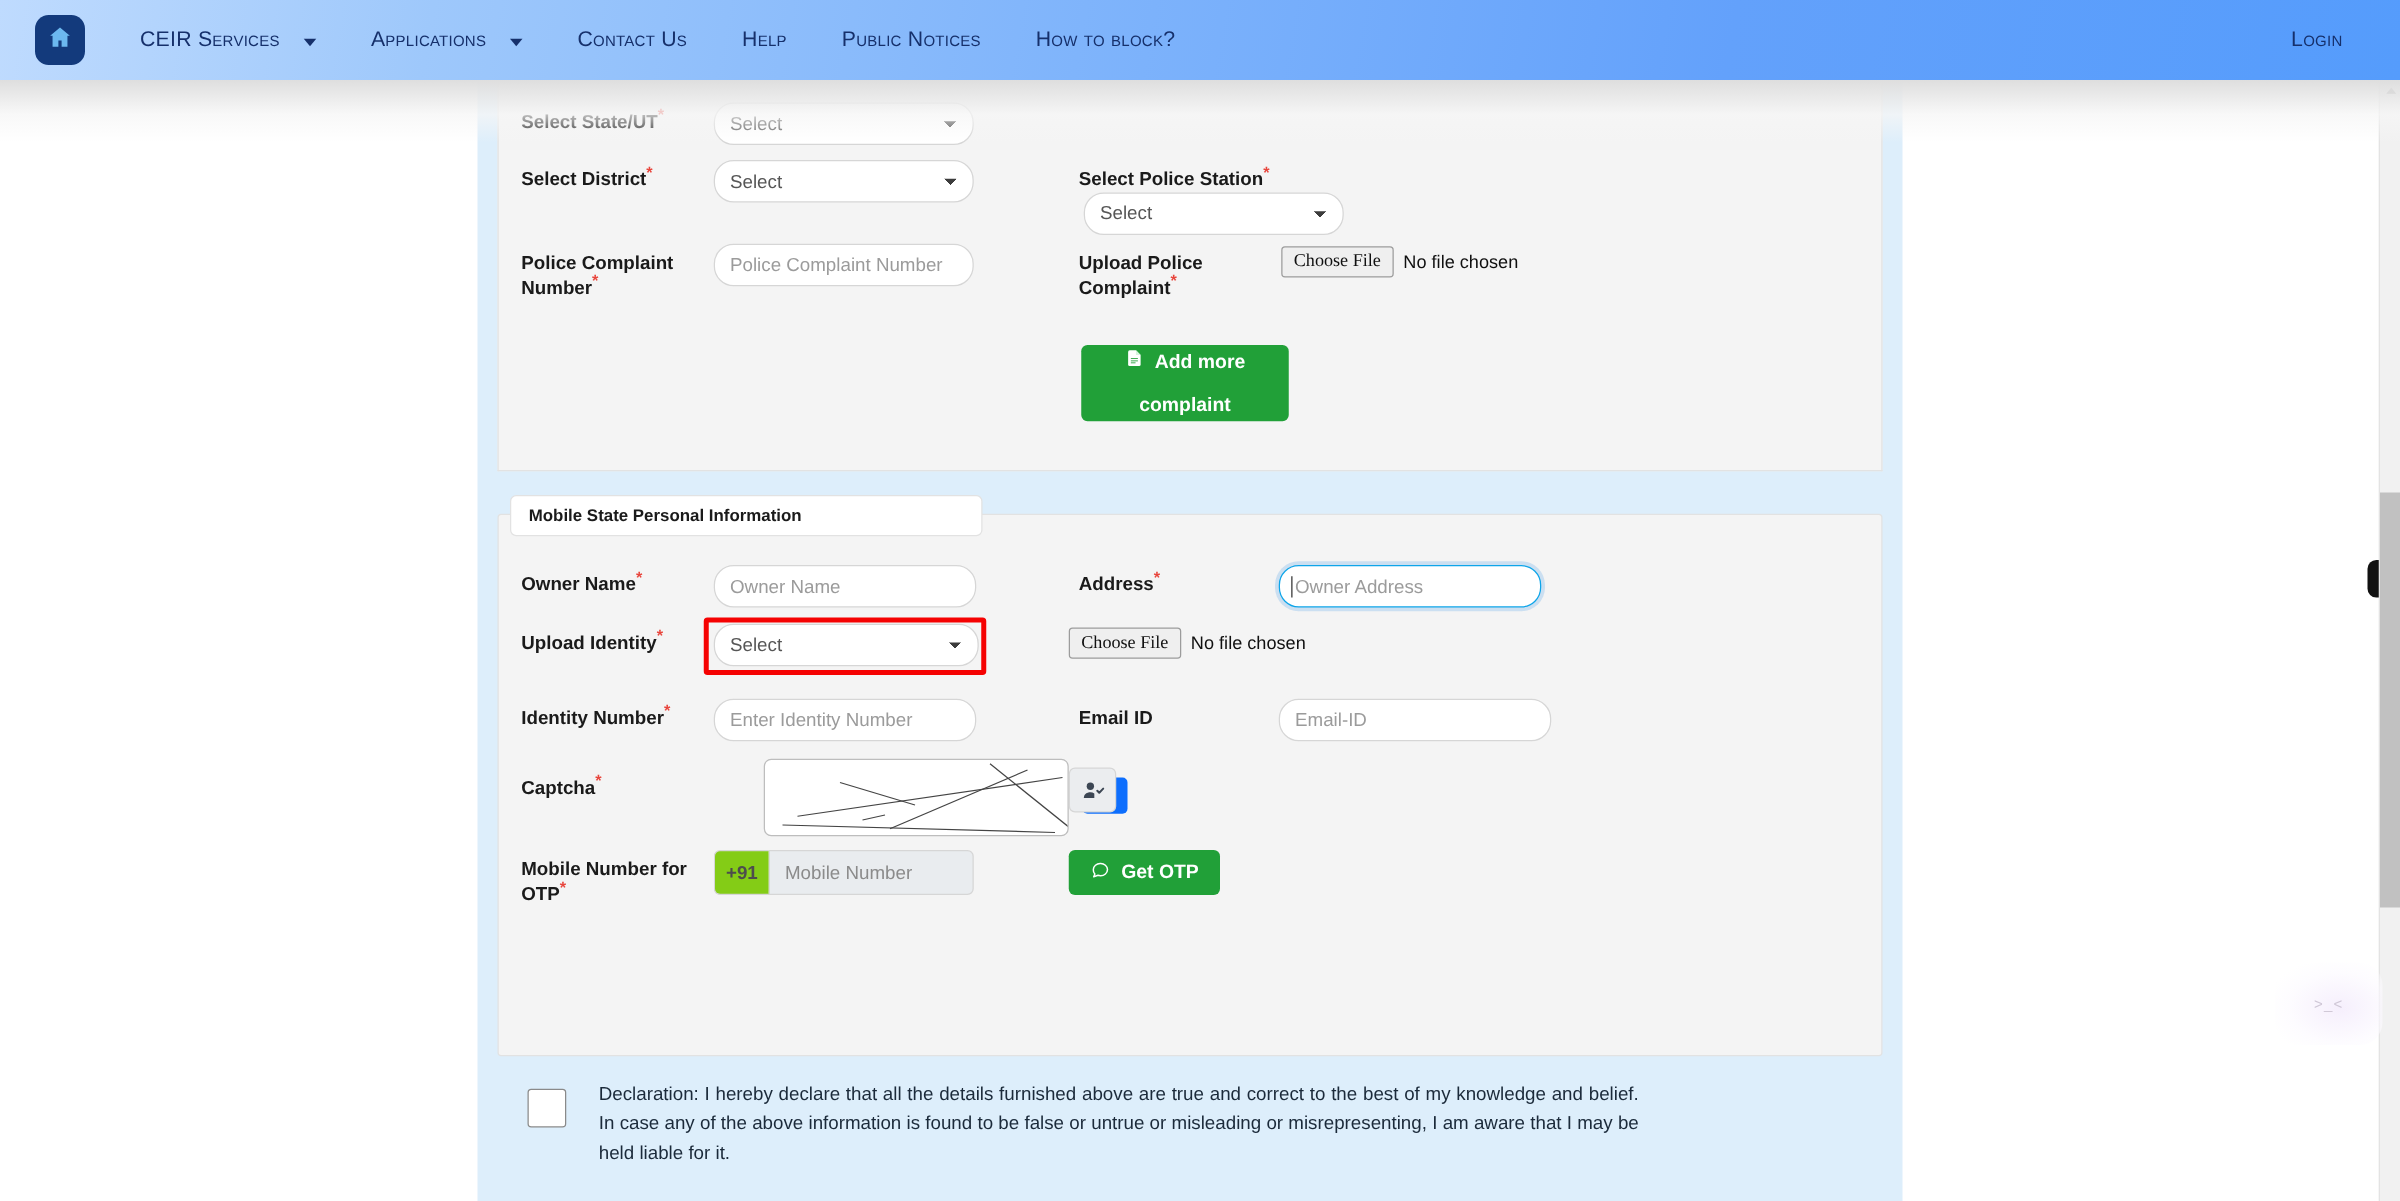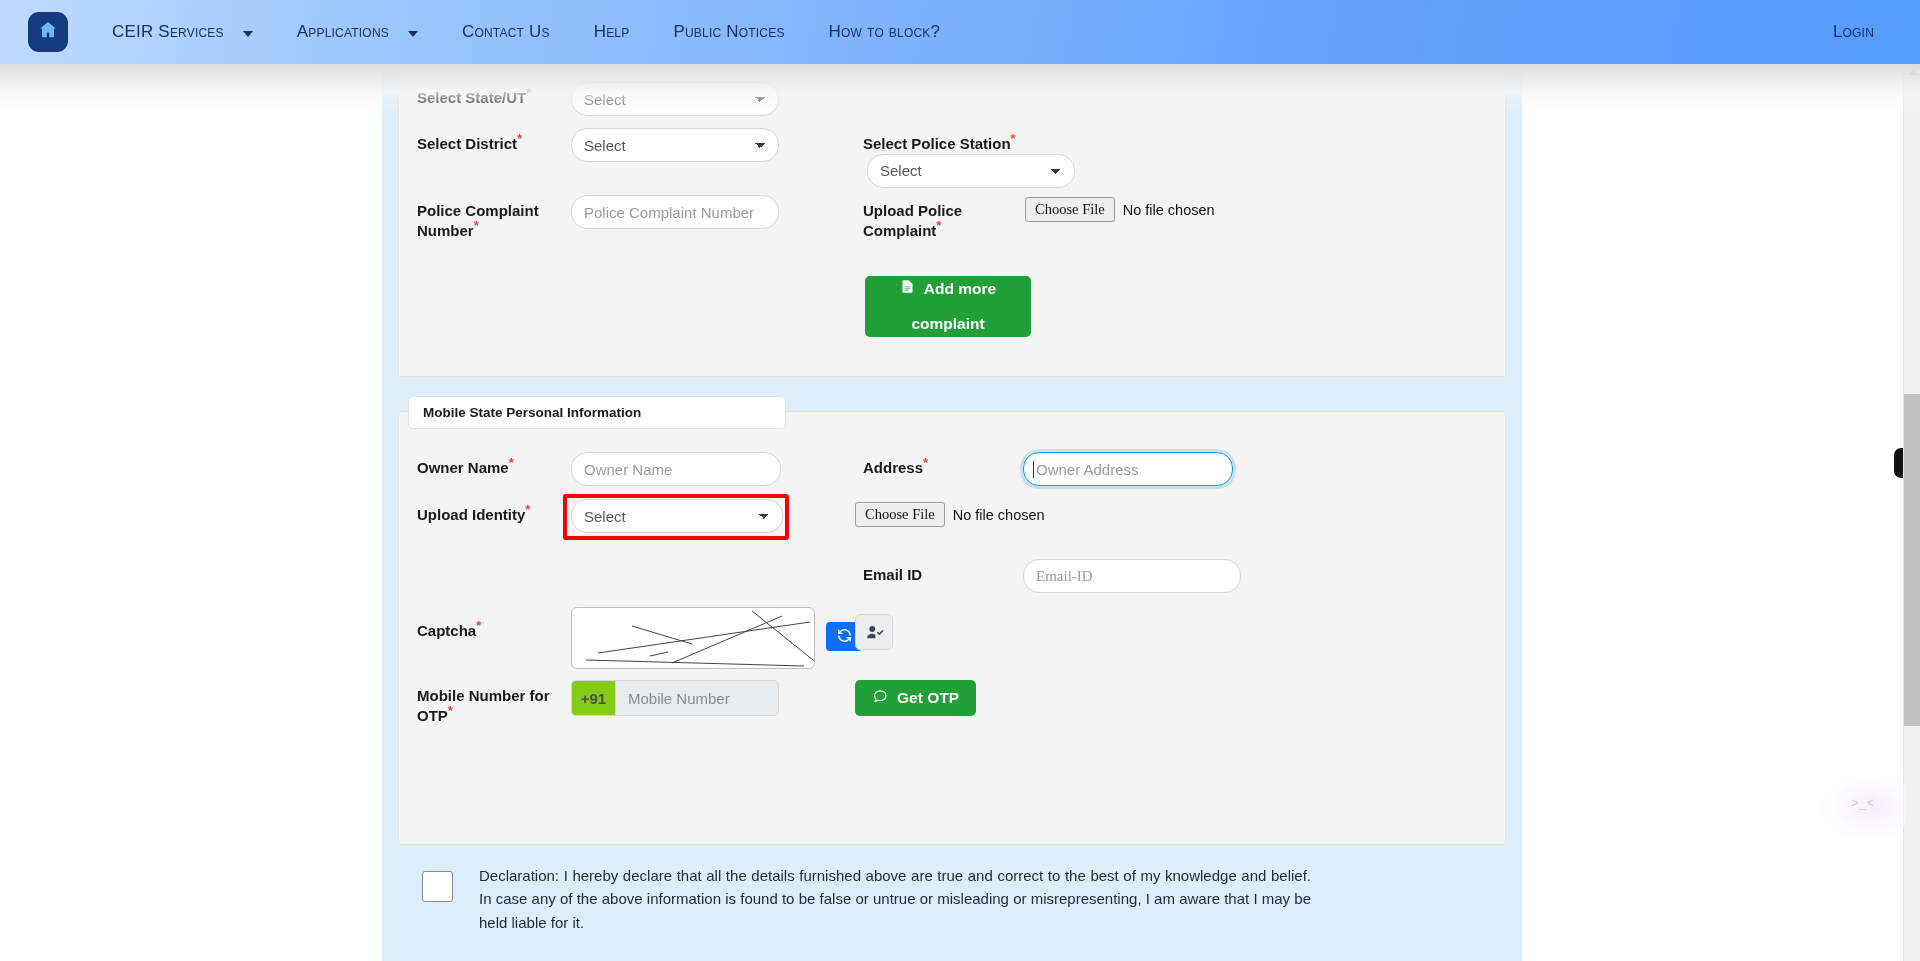--- a/index.html
+++ b/index.html
@@ -417,29 +417,35 @@
       </div>
       <div class="hl-red" style="top:82px; left:164px; width:226px; height:46px;"></div>
 
       <div class="row" style="top:88px; left:456px;">
         <div class="ctl file-ctl" style="margin-left:0;">
           <span class="file-btn">Choose File</span>
           <span class="file-name">No file chosen</span>
         </div>
       </div>
 
+      <div class="row" style="top:147px; left:18px;">
+        <div class="lbl"><span>Identity Number</span><span class="req">*</span></div>
+        <div class="ctl">
+          <input class="inp" style="width: 210px;" type="text" placeholder="Enter Identity Number">
+        </div>
+      </div>
 
       <div class="row" style="top:147px; left:464px;">
         <div class="lbl"><span>Email ID</span></div>
         <div class="ctl" style="margin-left:10px;">
-          <input class="inp" style="width: 218px; font-family: Liberation Serif, serif;" type="text" placeholder="Email-ID">
-        </div>
-      </div>
-
-      <div class="row" style="top:190px; left:18px;">
+          <input class="inp" style="width: 218px;" type="text" placeholder="Email-ID">
+        </div>
+      </div>
+
+      <div class="row" style="top:190px; left:18px;gap:40px;">
         <div class="lbl" style="padding-top:19px;"><span>Captcha</span><span class="req">*</span></div>
         <div class="ctl" style="display:flex; align-items:flex-start; gap:11px; padding-top:5px;">
           <div class="captcha-box">
             <div class="captcha-text">
               <span class="c-ch c1">6</span><span class="c-ch c2">4</span><span class="c-ch c3">p</span><span class="c-ch c4">3</span><span class="c-ch c5">q</span><span class="c-ch c6">5</span><span class="c-ch c7">d</span>
             </div>
             <svg width="244" height="62" style="position:absolute;left:0;top:0;" aria-hidden="true">
               <line x1="26" y1="45" x2="238" y2="14" stroke="#444" stroke-width="1"></line>
               <line x1="14" y1="52" x2="232" y2="58" stroke="#444" stroke-width="1"></line>
               <line x1="100" y1="55" x2="210" y2="8" stroke="#444" stroke-width="1"></line>

